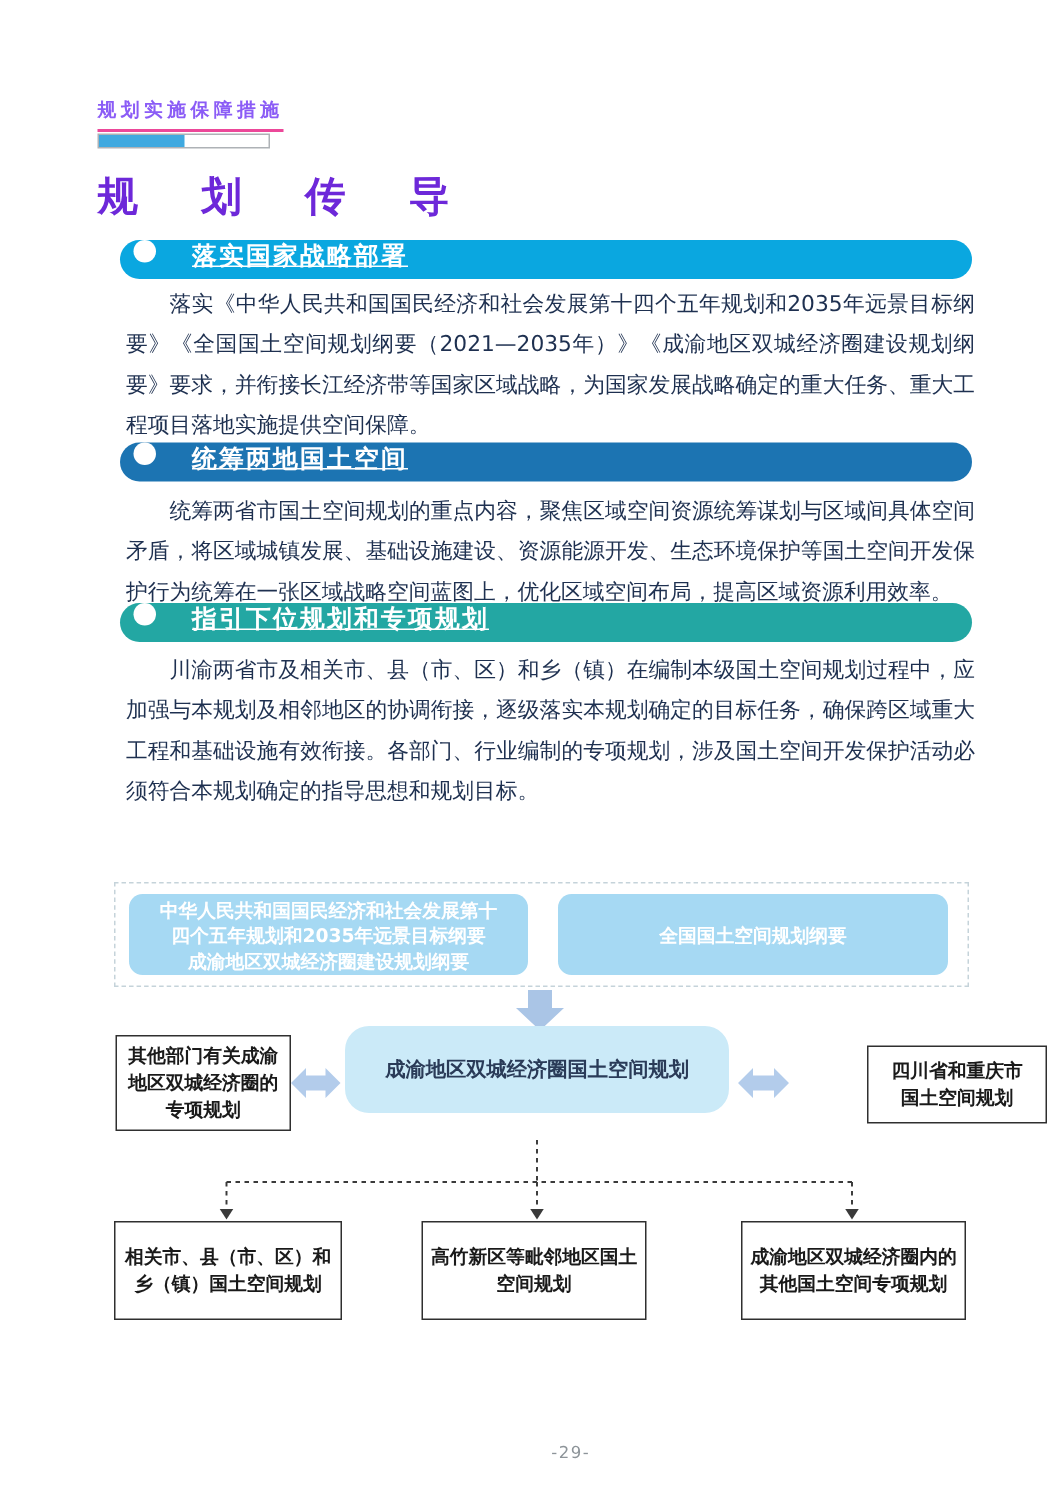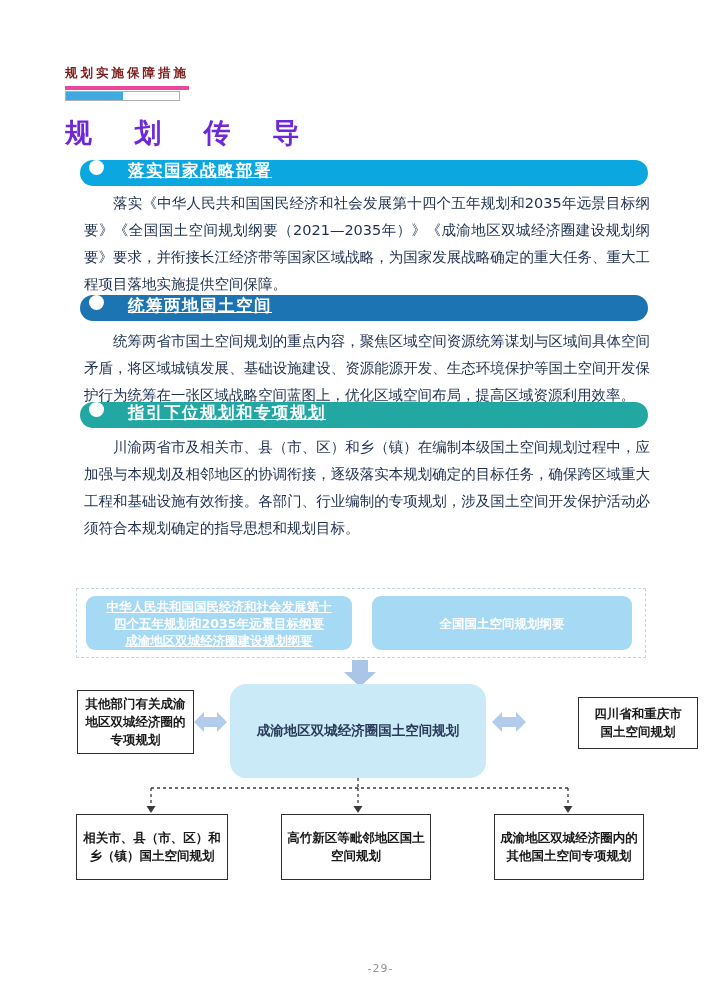--- a/index.html
+++ b/index.html
@@ -3,22 +3,22 @@
 <meta charset="utf-8">
 <style>
   html,body{margin:0;padding:0;background:#ffffff;}
   .page{
     position:relative;width:707px;height:1000px;background:#ffffff;overflow:hidden;
     font-family:"DejaVu Sans","Liberation Sans",sans-serif;
   }
   
   .masthead{position:absolute;left:65px;top:62px;}
   .eyebrow{
-    font-size:12.5px;color:#7f1d1d;letter-spacing:3px;font-weight:bold;
-    padding-bottom:4px;border-bottom:4px solid #ec4899;display:inline-block;
+    font-size:12.5px;color:#8b5cf6;letter-spacing:3px;font-weight:bold;
+    padding-bottom:4px;border-bottom:2px solid #ec4899;display:inline-block;
   }
   .progress{width:113px;height:8px;border:1px solid #aeb2b6;margin-top:1px;background:#ffffff;}
   .progress-fill{width:50%;height:100%;background:#3fa9e0;}
   .masthead-title{
     margin-top:14px;font-size:27px;color:#6d28d9;letter-spacing:13px;font-weight:bold;white-space:nowrap;font-family:Liberation Mono, monospace;
   }
   
   .bar{
     position:absolute;left:80px;width:568px;height:26px;border-radius:14px;
     display:flex;color:#ffffff;text-decoration:underline;
@@ -37,24 +37,24 @@
   .para-2{top:328px;}
   .para-3{top:434px;}
   
   .dg-box{position:absolute;display:flex;align-items:center;justify-content:center;text-align:center;box-sizing:border-box;}
   .pre{white-space:pre-line;}
   .dg-outer{
     left:76px;top:588px;width:570px;height:70px;
     border:1px dashed #c5d3da;background:#ffffff;
   }
   .dg-blue{background:#a6d9f3;border-radius:9px;color:#ffffff;font-weight:bold;font-size:12.5px;line-height:17px;}
-  .dg-top-left{left:86px;top:596px;width:266px;height:54px;text-decoration:underline;}
+  .dg-top-left{left:86px;top:596px;width:266px;height:54px;}
   .dg-top-right{left:372px;top:596px;width:260px;height:54px;}
   .dg-center{
-    left:230px;top:684px;width:256px;height:94px;background:#cbeaf8;border-radius:16px;
+    left:230px;top:684px;width:256px;height:58px;background:#cbeaf8;border-radius:16px;
     color:#2a3b58;font-weight:bold;font-size:13.5px;
   }
   .dg-white{background:#ffffff;border:1.5px solid #2f2f2f;color:#1a1a1a;font-weight:bold;font-size:12.5px;line-height:18px;}
   .dg-mid-left{left:77px;top:690px;width:117px;height:64px;}
   .dg-mid-right{left:540px;top:697px;width:120px;height:52px;margin-left:38px;}
   .dg-bot{top:814px;height:66px;}
   .dg-bot-left{left:76px;width:152px;}
   .dg-bot-center{left:281px;width:150px;}
   .dg-bot-right{left:494px;width:150px;}
   .overlay{position:absolute;left:0;top:0;width:707px;height:1000px;pointer-events:none;}

